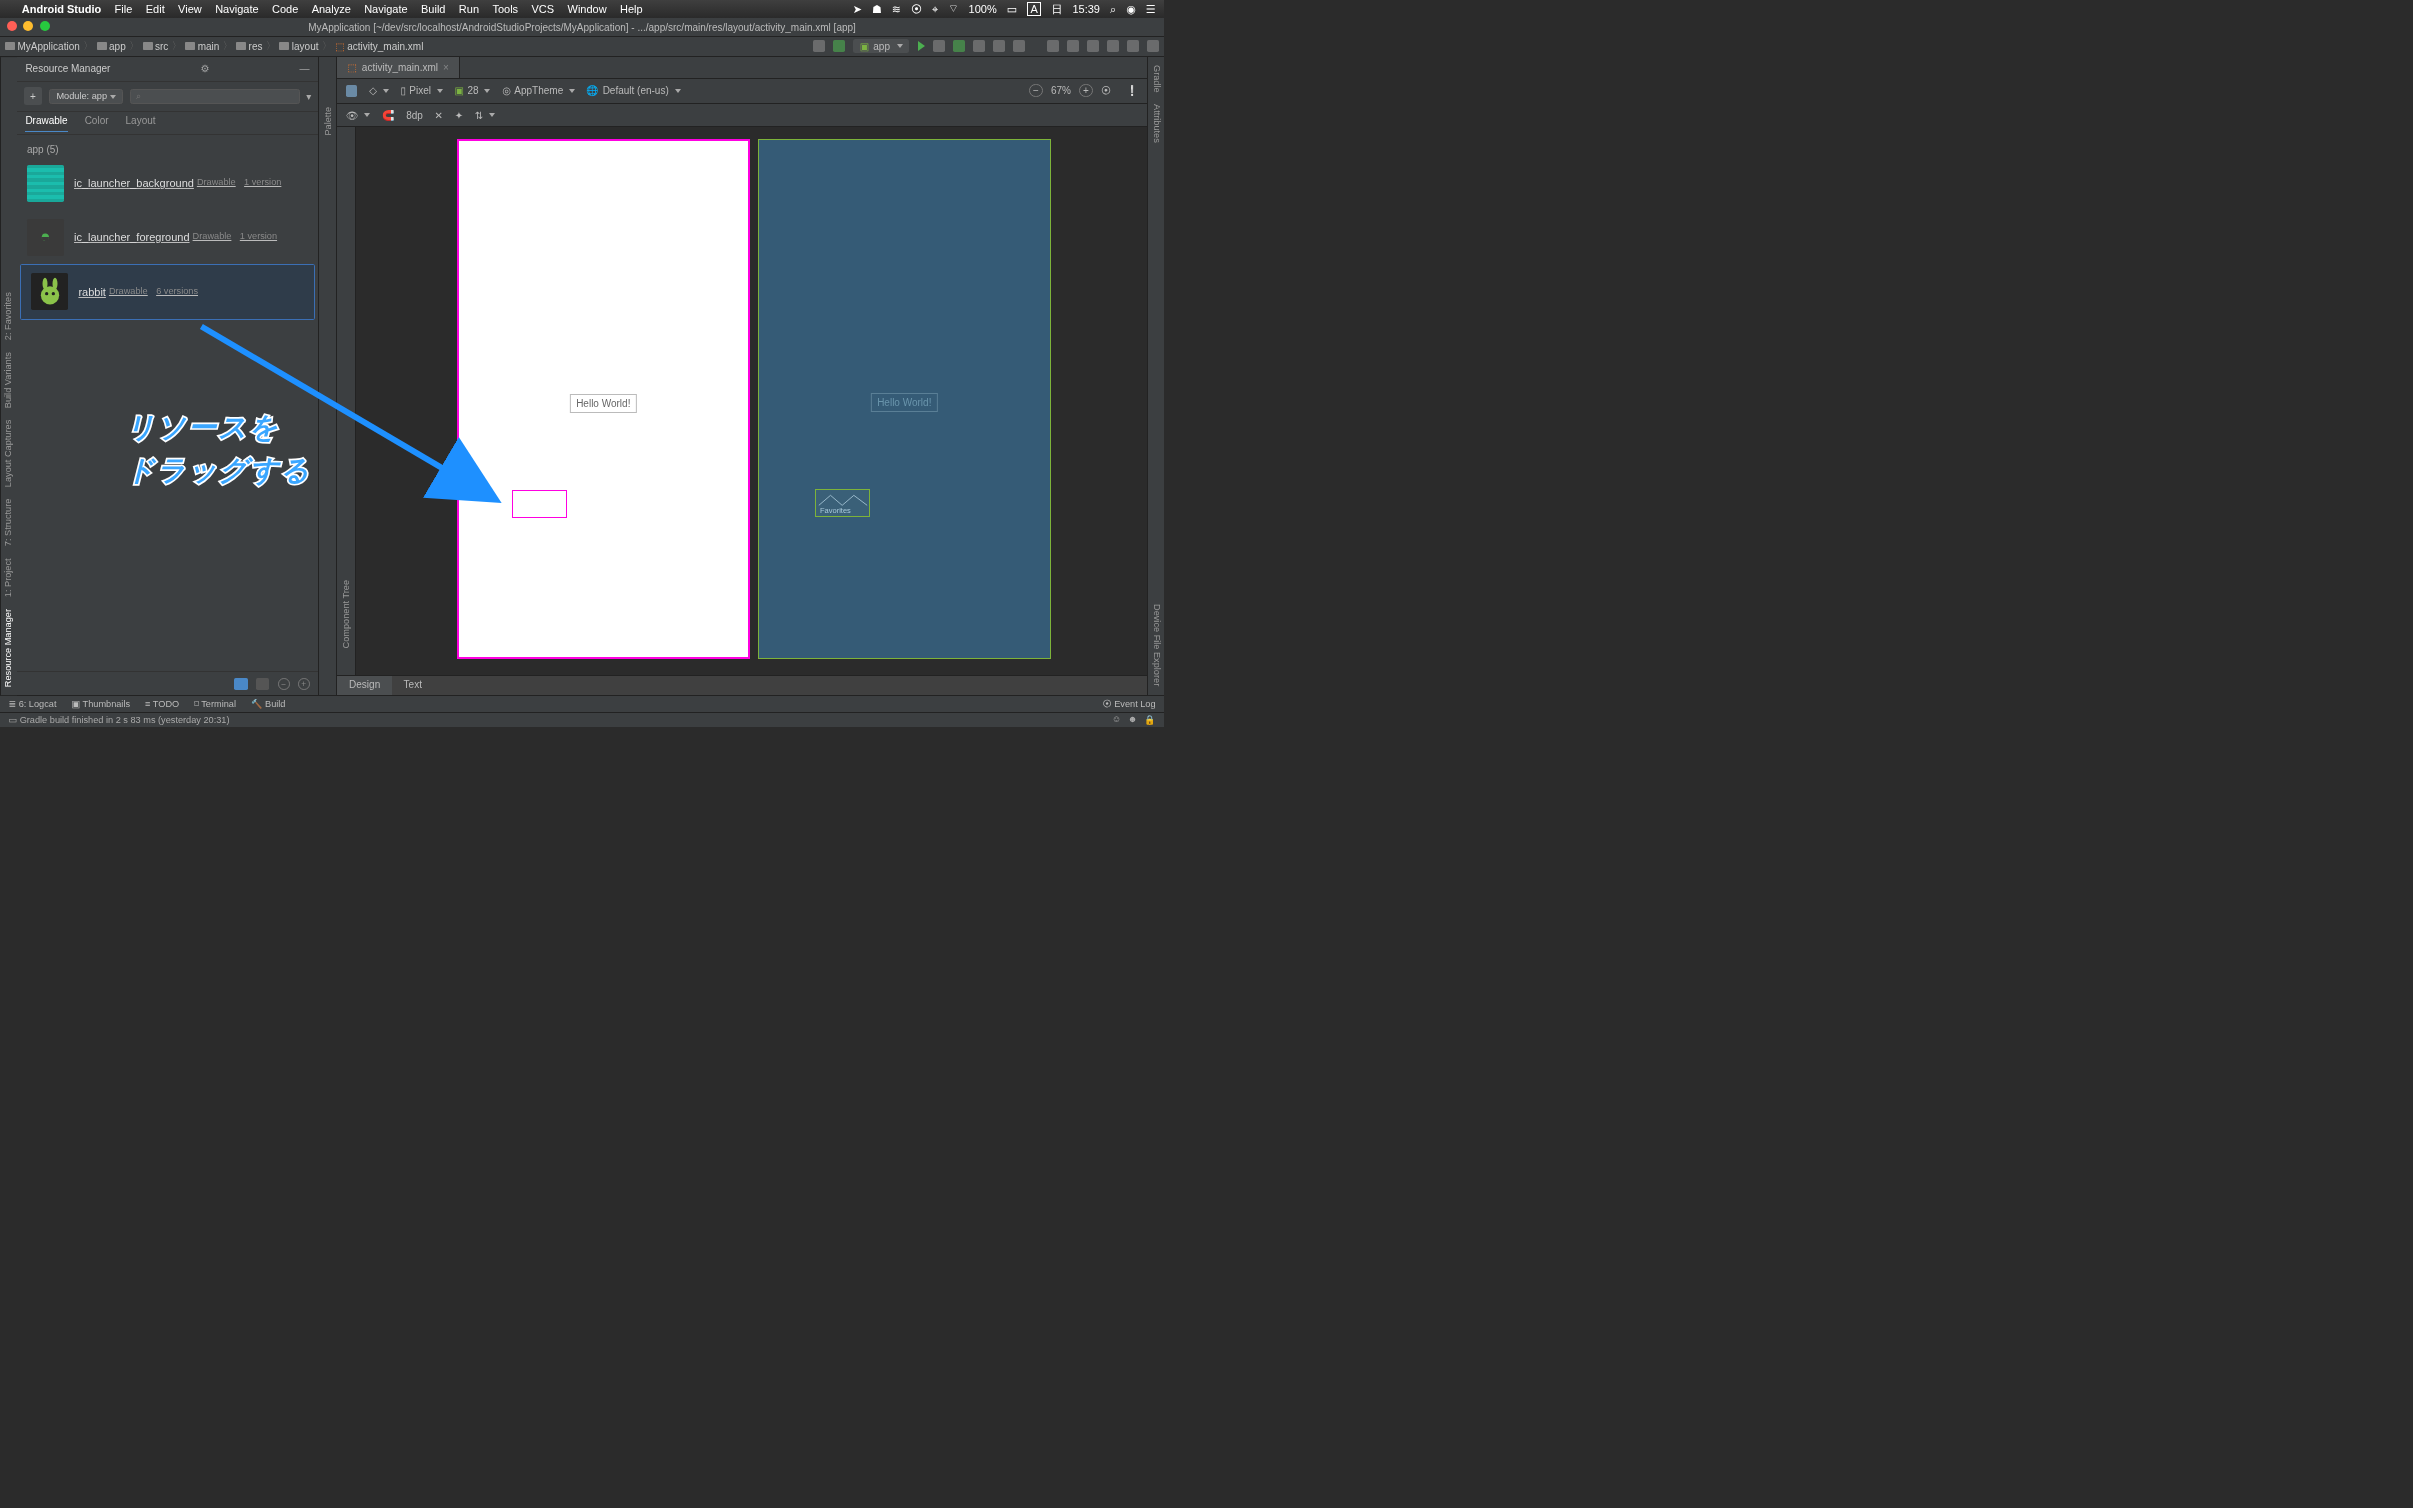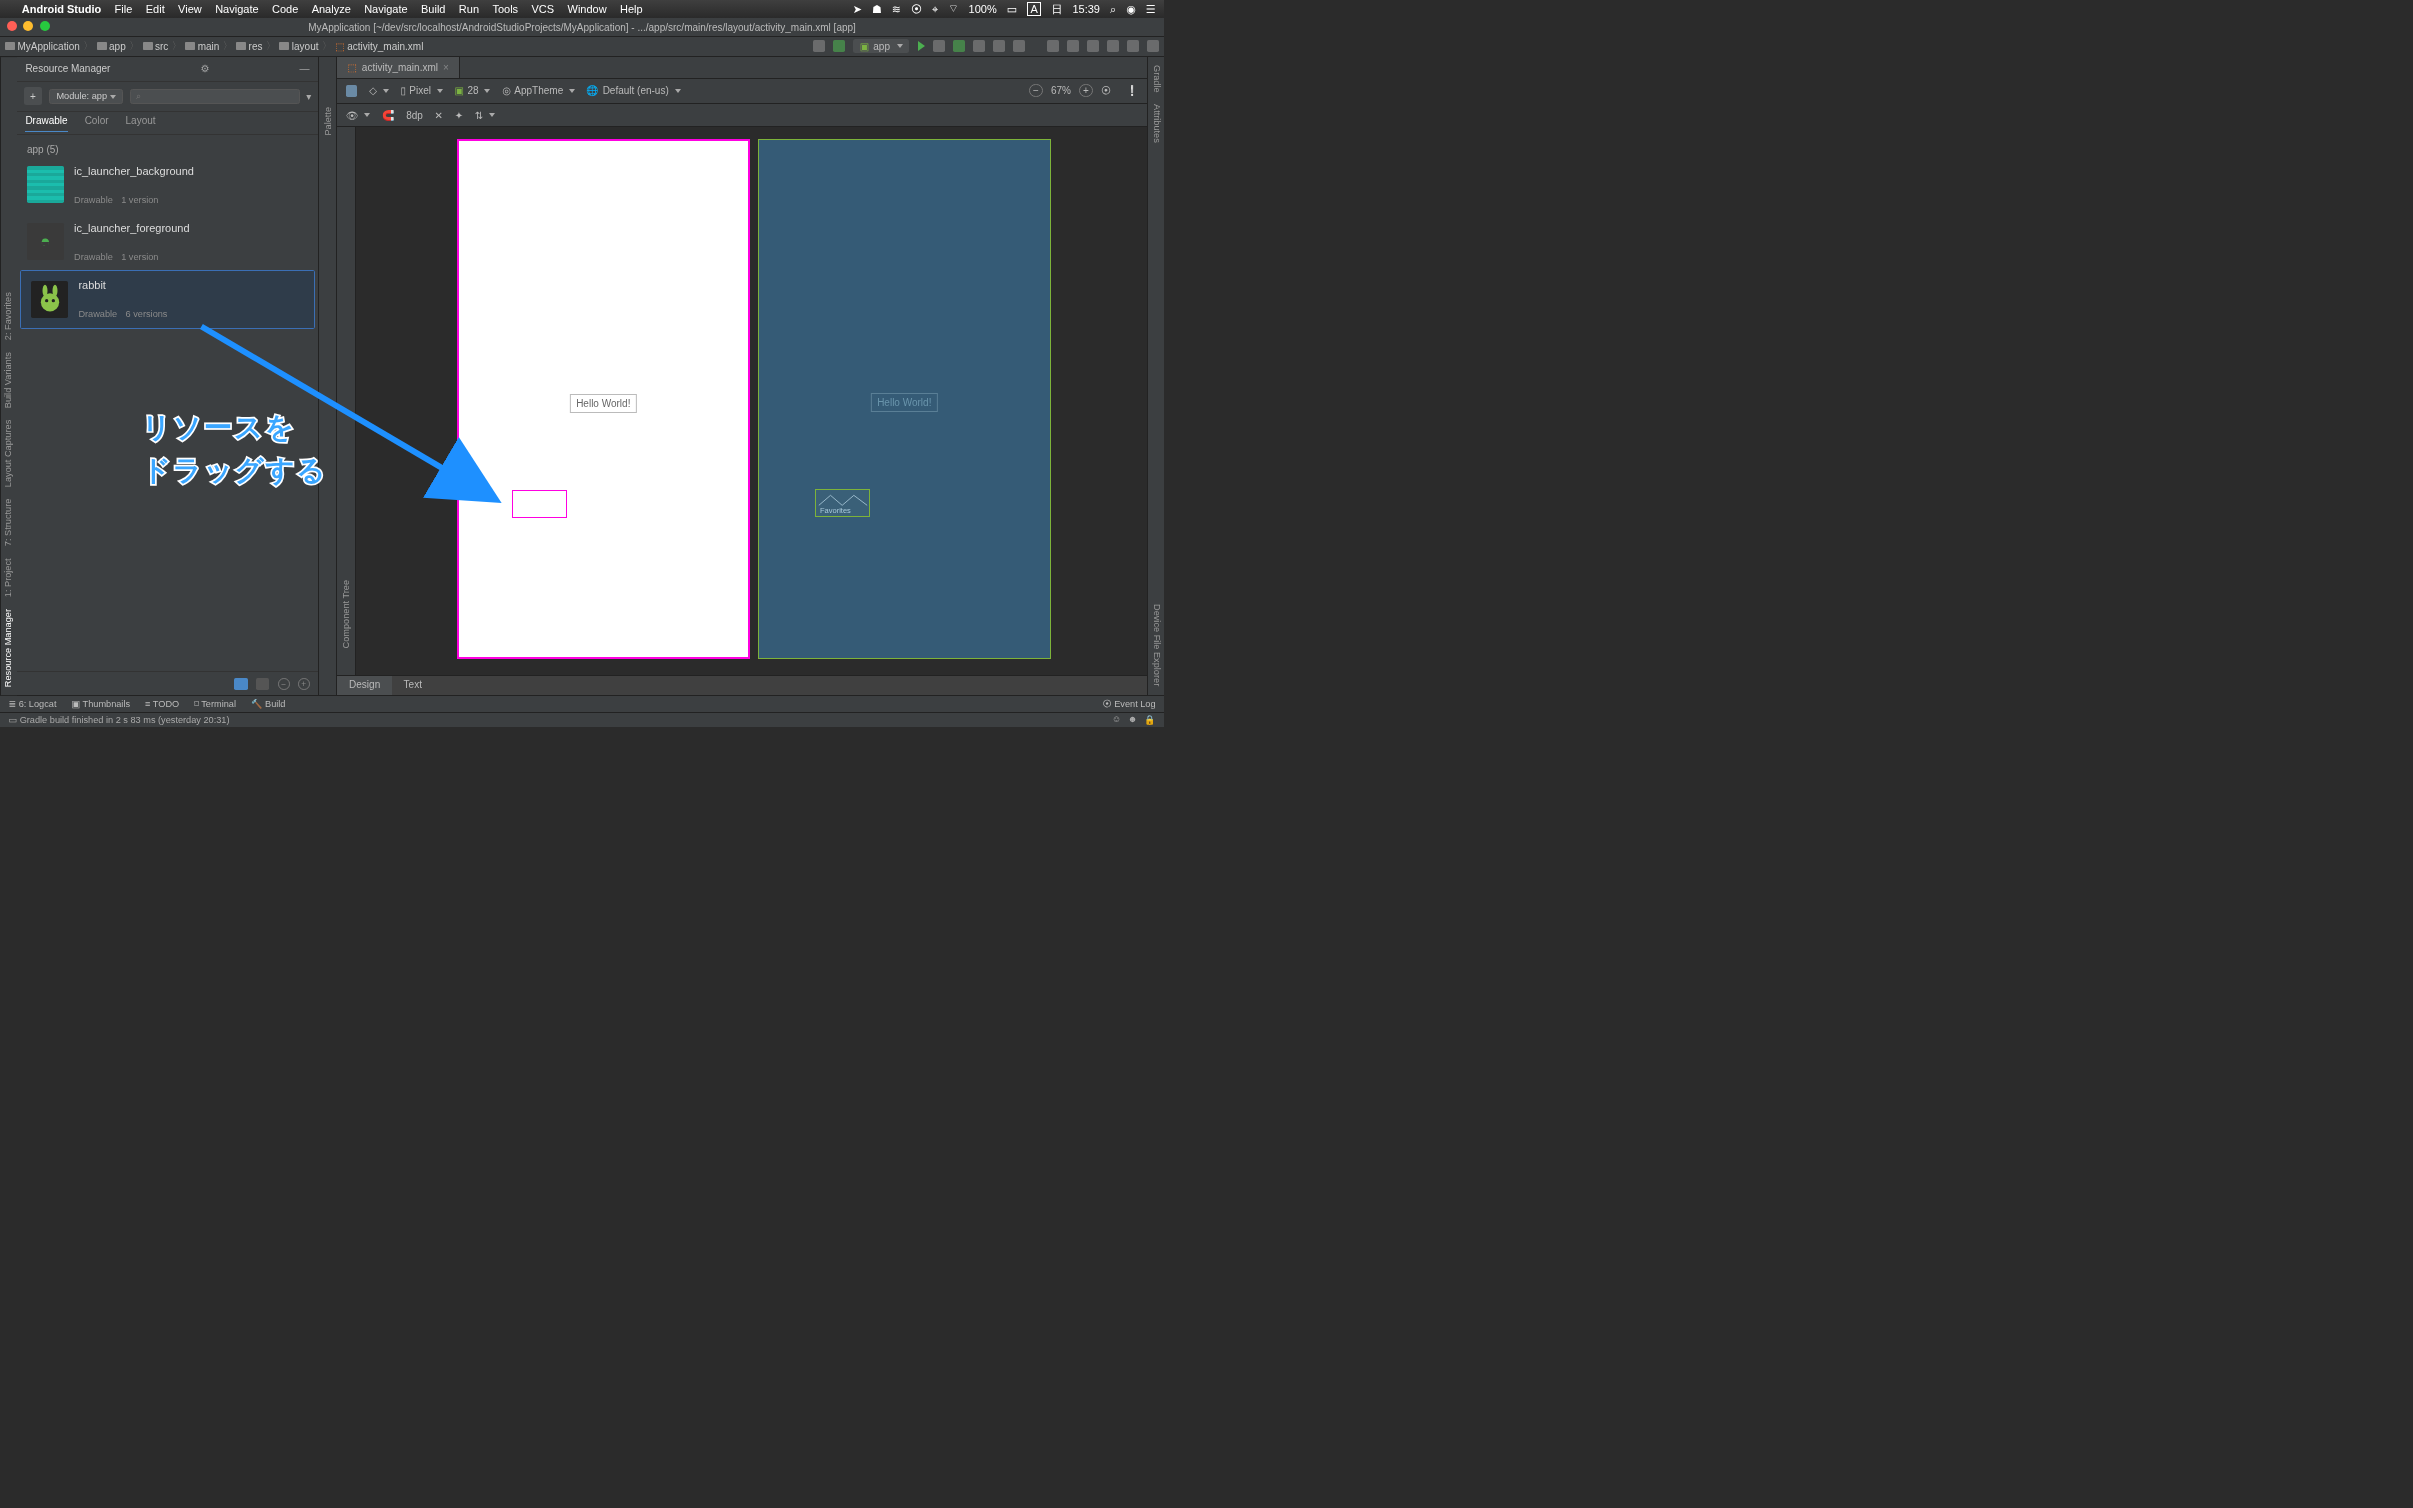--- a/index.html
+++ b/index.html
@@ -102,21 +102,21 @@
   .rm-item.selected {
     border:0.8px solid #3b6fb5; background:#2f3c4a; margin:0 3.4px; border-radius:1.7px;
   }
   .rm-thumb {
     width:37px; height:37px; background:#555; border-radius:1.7px; display:flex;align-items:center;justify-content:center;
   }
   .rm-thumb.bgteal{ background:repeating-linear-gradient(0deg,#1aa89a,#1aa89a 3.4px,#1bbdad 3.4px,#1bbdad 6.7px);}
   .rm-thumb.fg{background:#3a3a3a; color:#4caf50; font-size:17px;}
   .rm-thumb.rabbit{ background:#222; }
   .rm-thumb.rabbit svg{ width:30px; height:30px; }
-  .rm-item .meta { display:flex; flex-direction:column; gap:18px; }
+  .rm-item .meta { display:flex; flex-direction:row; gap:3px;text-decoration:underline; }
   .rm-item .title { color:#ddd; font-size:11px; }
   .rm-item .sub { font-size:9.2px; color:#8a8a8a; display:flex; gap:8.4px; }
   .rm-footer {
     height:23.5px; border-top:0.8px solid #333; display:flex; align-items:center; justify-content:flex-end; gap:8.4px; padding:0 8.4px; color:#888;
   }
   .rm-footer .view-ico{ width:13.4px; height:11.7px; background:#555; border-radius:1.7px; }
   .rm-footer .view-ico.active{ background:#4a88c7; }
   .rm-footer .circ{ width:11.7px;height:11.7px;border:0.8px solid #777;border-radius:50%; display:flex;align-items:center;justify-content:center;font-size:8.4px;}
   
   .palette-strip{
@@ -462,17 +462,17 @@
 </div>
 
 <svg class="anno-arrow" style="left:193px; top:318px;" width="327" height="193" viewBox="0 0 390 230">
   <defs>
     <marker id="ah" markerWidth="12" markerHeight="12" refX="9" refY="6" orient="auto">
       <path d="M0,0 L12,6 L0,12 Z" fill="#1e90ff"></path>
     </marker>
   </defs>
   <line x1="10" y1="10" x2="350" y2="210" stroke="#1e90ff" stroke-width="7" marker-end="url(#ah)"></line>
 </svg>
-<div class="anno-text" style="left:142px; top:406px;">
+<div class="anno-text" style="left:126px; top:406px;font-style:italic;">
   <div>リソースを</div>
   <div>ドラッグする</div>
 </div>
 
 
 </body></html>

